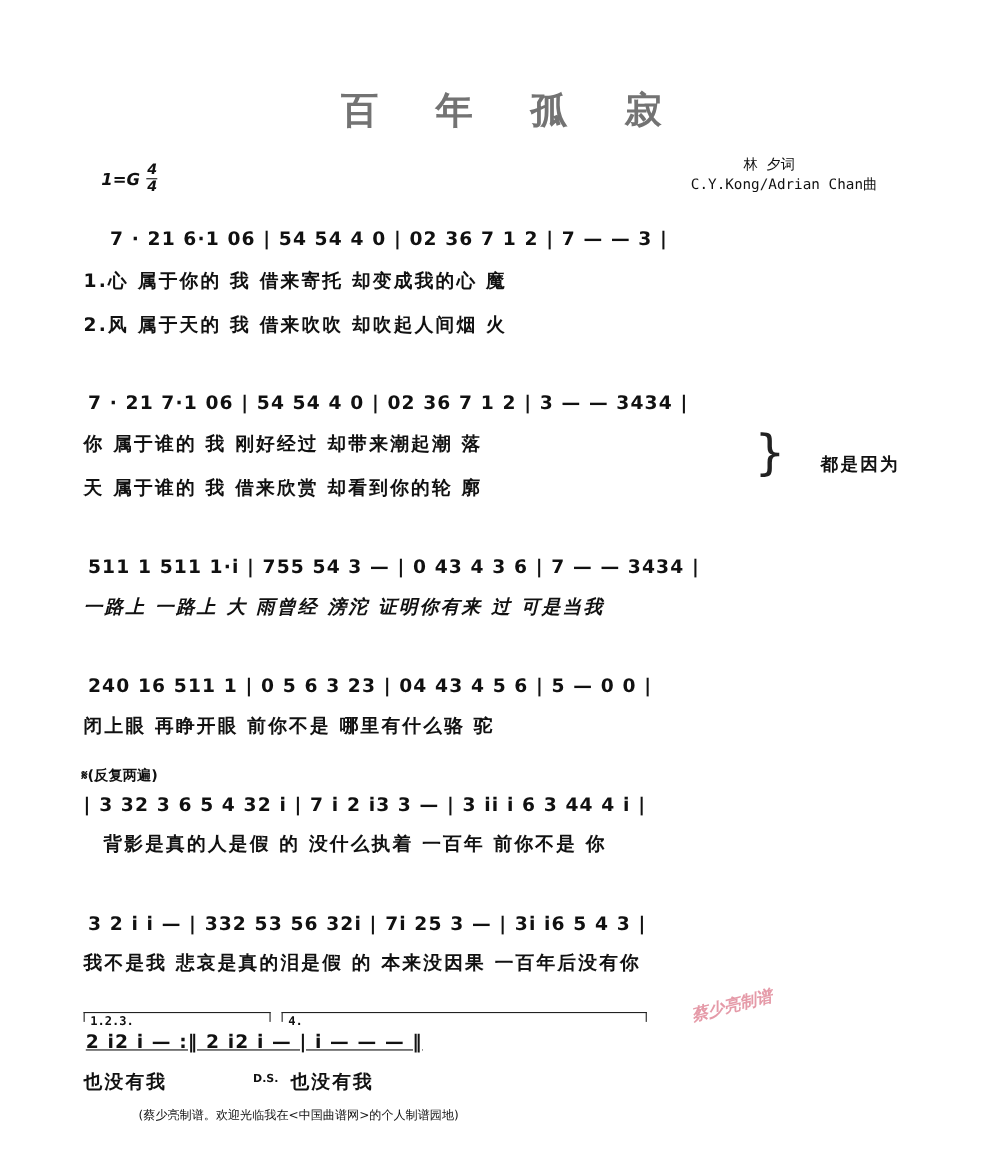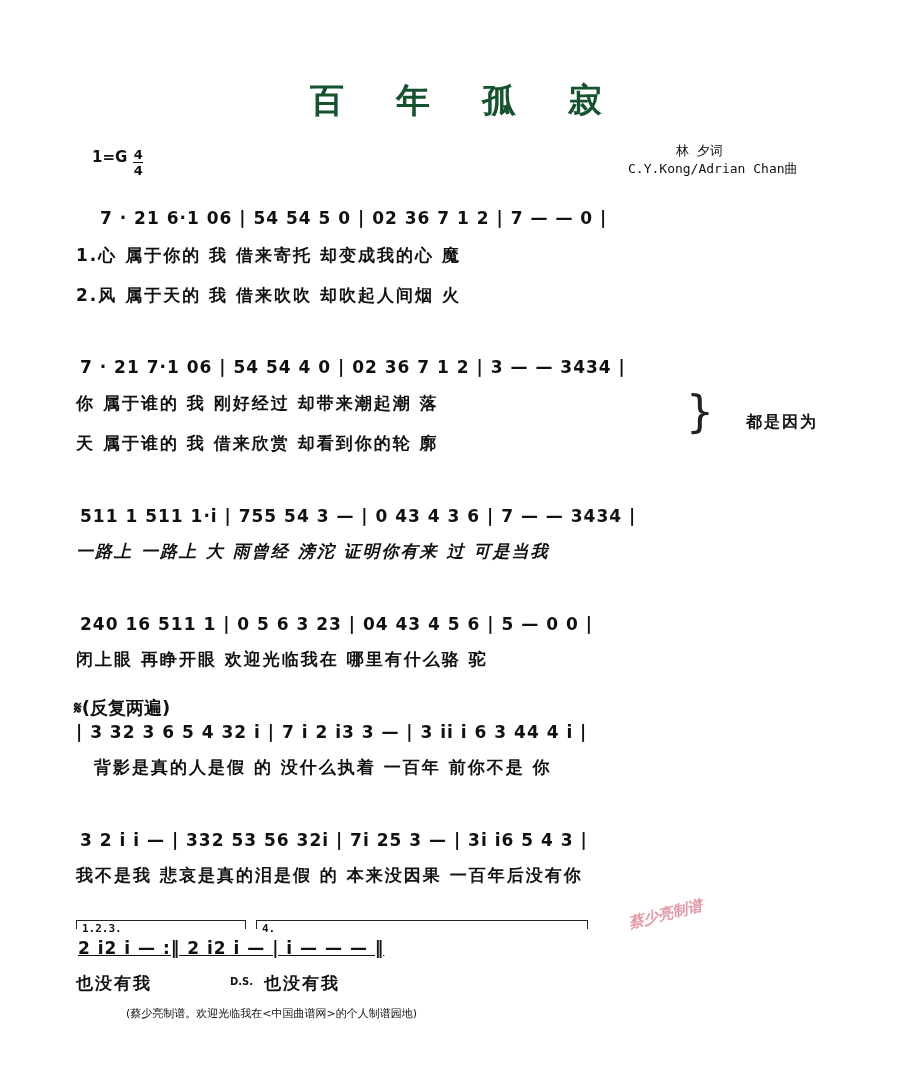--- a/index.html
+++ b/index.html
@@ -1,29 +1,29 @@
 <!DOCTYPE html>
 <html><head>
 <meta charset="utf-8">
 <style>
   html, body { margin:0; padding:0; background:#ffffff; }
   body { width:912px; height:1069px; position:relative; overflow:hidden;
          font-family:"DejaVu Sans", "Liberation Sans", sans-serif; color:#111; }
   .abs { position:absolute; }
   .title { top:78px; left:0; width:912px; text-align:center; font-size:34px;
-           font-weight:bold; color:#14532d; letter-spacing:52px; padding-left:52px; box-sizing:border-box; }
-  .key { top:148px; left:92px; font-size:15px; font-weight:bold; display:flex; align-items:flex-start; gap:6px; }
+           font-weight:bold; color:#737373; letter-spacing:52px; padding-left:52px; box-sizing:border-box; }
+  .key { top:148px; left:92px; font-size:15px; font-weight:bold; display:flex; align-items:center; gap:6px;font-style:italic; }
   .frac { display:inline-flex; flex-direction:column; align-items:center; font-size:13px; line-height:13px; font-weight:bold; }
   .frac .bar { width:10px; border-top:1.5px solid #111; margin:1px 0; }
   .credits { top:142px; left:628px; font-family:"DejaVu Sans Mono","Liberation Mono",monospace; font-size:13px; line-height:18px; }
   .credits .lyr { padding-left:48px; letter-spacing:0; }
   .notes { font-size:17px; font-weight:bold; white-space:pre; letter-spacing:1px; }
   .lyric { font-size:17px; font-weight:bold; white-space:pre; letter-spacing:2px; }
   .lyric.sm { font-size:16px; }
-  .sign { font-size:18px; font-weight:bold; }
+  .sign { font-size:13px; font-weight:bold; }
   .volta { border-top:1px solid #222; border-left:1px solid #222; border-right:1px solid #222; height:8px; }
   .volta-label { font-size:11px; font-family:"DejaVu Sans Mono","Liberation Mono",monospace; font-weight:bold; }
   .footer { top:1006px; left:126px; font-size:11px; }
   .watermark { top:905px; left:628px; font-size:15px; color:#e59aa8; font-style:italic; transform:rotate(-14deg); font-weight:bold; }
   .brace { font-size:44px; font-weight:normal; color:#222; }
   .ds { font-size:10px; font-weight:bold; }
 </style>
 </head>
 <body>
 
@@ -36,35 +36,35 @@
     <span class="bar"></span>
     <span>4</span>
   </span>
 </div>
 
 <div class="abs credits">
   <div class="lyr">林 夕词</div>
   <div>C.Y.Kong/Adrian Chan曲</div>
 </div>
 
-<div class="abs notes" style="top:208px;left:100px;">7 · 21 6·1 06 | 54 54 5 0 | 02 36 7 1 2 | 7 — — 0 |</div>
+<div class="abs notes" style="top:208px;left:100px;">7 · 21 6·1 06 | 54 54 4 0 | 02 36 7 1 2 | 7 — — 3 |</div>
 <div class="abs lyric" style="top:244px;left:76px;">1.心 属于你的 我 借来寄托 却变成我的心 魔</div>
 <div class="abs lyric" style="top:284px;left:76px;">2.风 属于天的 我 借来吹吹 却吹起人间烟 火</div>
 
 <div class="abs notes" style="top:357px;left:80px;">7 · 21 7·1 06 | 54 54 4 0 | 02 36 7 1 2 | 3 — — 3434 |</div>
 <div class="abs lyric" style="top:392px;left:76px;">你 属于谁的 我 刚好经过 却带来潮起潮 落</div>
 <div class="abs lyric" style="top:432px;left:76px;">天 属于谁的 我 借来欣赏 却看到你的轮 廓</div>
 <div class="abs brace" style="top:386px;left:686px;">}</div>
 <div class="abs lyric sm" style="top:412px;left:746px;">都是因为</div>
 
 <div class="abs notes" style="top:506px;left:80px;">511 1 511 1·i | 755 54 3 — | 0 43 4 3 6 | 7 — — 3434 |</div>
 <div class="abs lyric" style="top:540px;left:76px;font-style:italic;">一路上 一路上 大 雨曾经 滂沱 证明你有来 过 可是当我</div>
 
 <div class="abs notes" style="top:614px;left:80px;">240 16 511 1 | 0 5 6 3 23 | 04 43 4 5 6 | 5 — 0 0 |</div>
-<div class="abs lyric" style="top:648px;left:76px;">闭上眼 再睁开眼 欢迎光临我在 哪里有什么骆 驼</div>
+<div class="abs lyric" style="top:648px;left:76px;">闭上眼 再睁开眼 前你不是 哪里有什么骆 驼</div>
 
 <div class="abs sign" style="top:696px;left:74px;">𝄋(反复两遍)</div>
 <div class="abs notes" style="top:722px;left:76px;">| 3 32 3 6 5 4 32 i | 7 i 2 i3 3 — | 3 ii i 6 3 44 4 i |</div>
 <div class="abs lyric" style="top:756px;left:94px;">背影是真的人是假 的 没什么执着 一百年 前你不是 你</div>
 
 <div class="abs notes" style="top:830px;left:80px;">3 2 i i — | 332 53 56 32i | 7i 25 3 — | 3i i6 5 4 3 |</div>
 <div class="abs lyric" style="top:864px;left:76px;">我不是我 悲哀是真的泪是假 的 本来没因果 一百年后没有你</div>
 
 <div class="abs volta" style="top:920px;left:76px;width:168px;"></div>
 <div class="abs volta-label" style="top:922px;left:82px;">1.2.3.</div>

